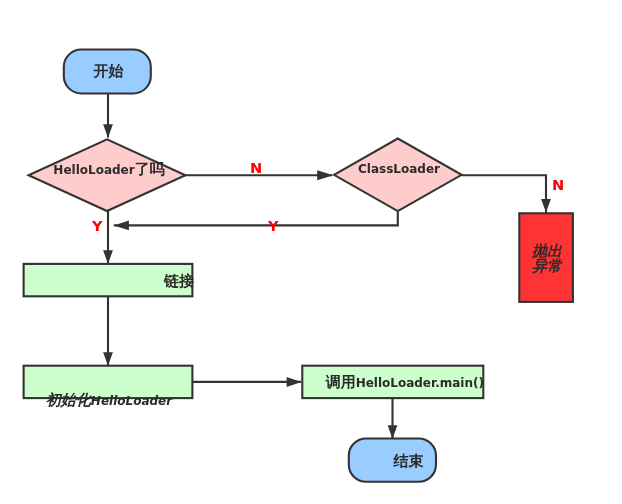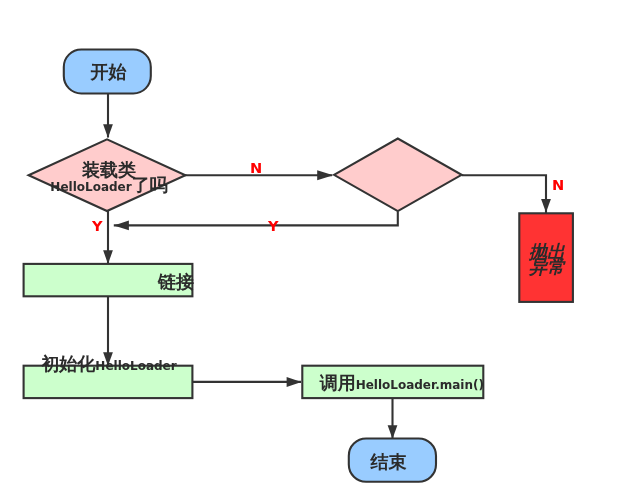--- a/index.html
+++ b/index.html
@@ -27,21 +27,21 @@
     font-family: "DejaVu Sans", sans-serif;
     font-weight: bold;
     font-size: 12px;
     color: #2b2b2b;
     line-height: 15.4px;
     white-space: nowrap;
     pointer-events: none;
     -webkit-font-smoothing: antialiased;
     will-change: transform;
   }
-  .node-label .cjk { font-size: 18px; line-height: inherit; margin-top: 29px; }
+  .node-label .cjk { font-size: 15px; line-height: inherit; margin-top: 29px; }
   .node-label > div { height: 15.4px; line-height: 15.4px; overflow: visible; }
   .edge-label {
     position: absolute;
     font-family: "DejaVu Sans", sans-serif;
     font-weight: bold;
     font-size: 14.6px;
     color: #ff0000;
     line-height: 14px;
     white-space: nowrap;
     -webkit-font-smoothing: antialiased;
@@ -87,36 +87,36 @@
   <rect x="23.6" y="365.7" width="168.8" height="32.4" fill="#CCFFCC" stroke="#333333" stroke-width="2.1"></rect>
 
   <rect x="302.3" y="365.7" width="181.0" height="32.4" fill="#CCFFCC" stroke="#333333" stroke-width="2.1"></rect>
 
   <rect x="348.8" y="438.5" width="87.2" height="43.3" rx="17.3" ry="17.3" fill="#99CCFF" stroke="#333333" stroke-width="2.1"></rect>
 </svg>
 
 <div class="node-label" style="left:64.1px; top:64.4px; width:89px;"><span class="cjk">开始</span></div>
 
 <div class="node-label" style="left:9.0px; top:161.9px; width:200px;">
-  <div><span class="cjk">装载类</span></div>
   <div>HelloLoader<span class="cjk">了吗</span></div>
 </div>
 
 <div class="node-label" style="left:299.4px; top:162.2px; width:200px;">
+  <div>ClassLoader</div>
 </div>
 
 <div class="node-label" style="left:518.8px; top:244.0px; width:56px;font-style:italic;">
   <div><span class="cjk">抛出</span></div>
   <div><span class="cjk">异常</span></div>
 </div>
 
 <div class="node-label" style="left:24.0px; top:273.6px; width:170px;text-align:right;"><span class="cjk">链接</span></div>
 
-<div class="node-label" style="left:23.9px; top:356px; width:170px;"><span class="cjk">初始化</span>HelloLoader</div>
+<div class="node-label" style="left:23.9px; top:393px; width:170px;font-style:italic;"><span class="cjk">初始化</span>HelloLoader</div>
 
 <div class="node-label" style="left:301.3px; top:375.3px; width:183px;text-align:right;"><span class="cjk">调用</span>HelloLoader.main()</div>
 
-<div class="node-label" style="left:339px; top:454.0px; width:99px;"><span class="cjk">结束</span></div>
+<div class="node-label" style="left:359px; top:454.0px; width:99px;"><span class="cjk">结束</span></div>
 
 <div class="edge-label" style="left:249.5px; top:160.5px;">N</div>
 <div class="edge-label" style="left:92.3px; top:219px;">Y</div>
 <div class="edge-label" style="left:267.7px; top:219px;">Y</div>
 <div class="edge-label" style="left:551.8px; top:178px;">N</div>
 
 </body></html>

